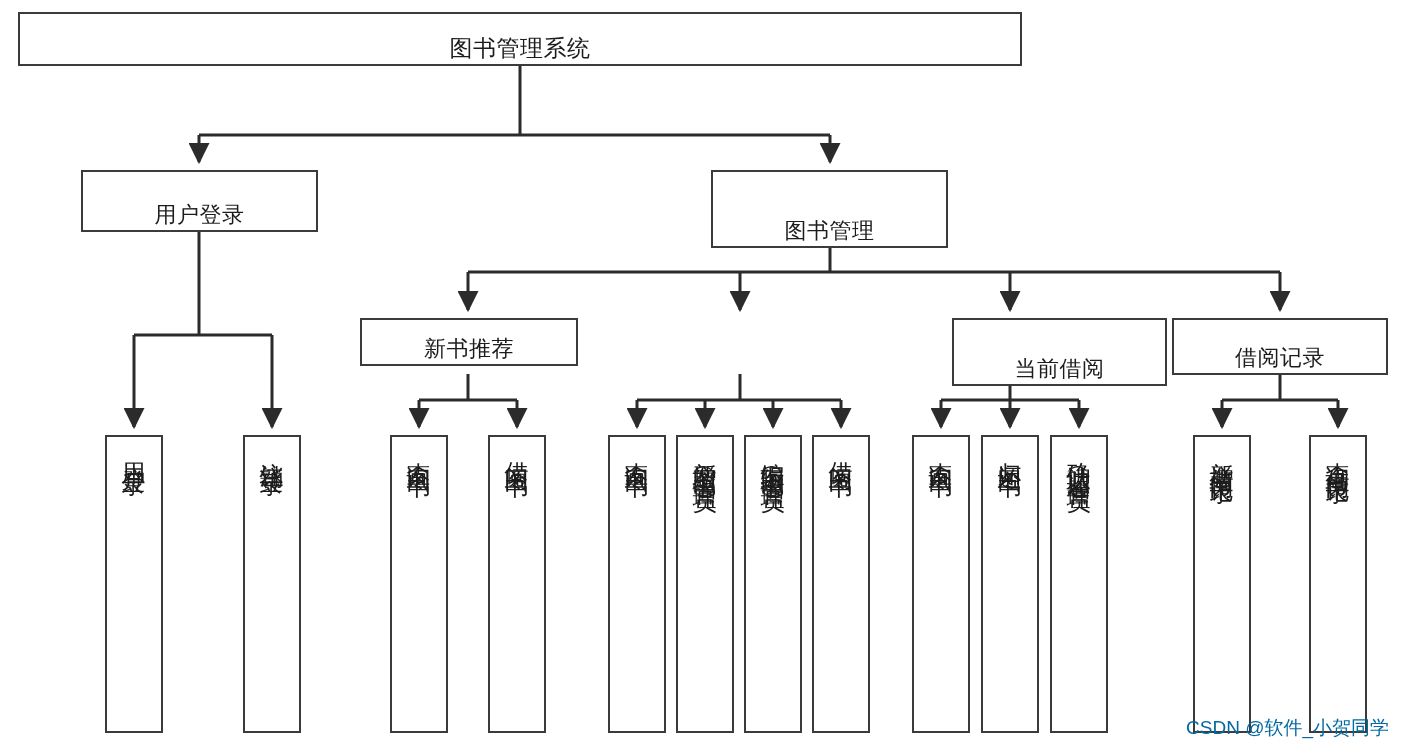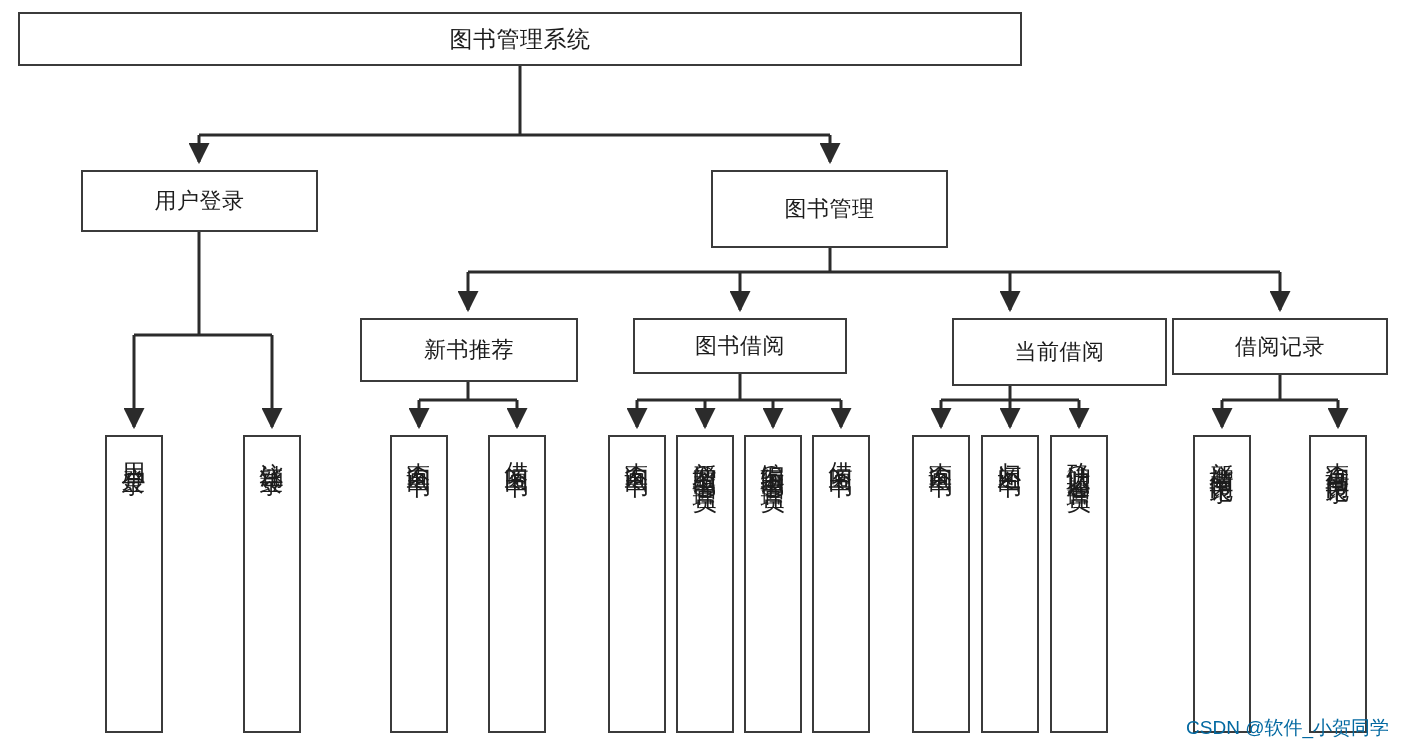--- a/index.html
+++ b/index.html
@@ -23,21 +23,21 @@
     top: 0;
     width: 1405px;
     height: 747px;
   }
   .node-box {
     position: absolute;
     box-sizing: border-box;
     border: 2px solid #3b3b3b;
     background: #ffffff;
     display: flex;
-    align-items: center;
+    align-items: flex-end;
     justify-content: center;
     color: #1c1c1c;
   }
   .node-box .node-label {
     display: block;
     text-align: center;
     letter-spacing: 0.5px;
   }
   .node-root .node-label { font-size: 23px; }
   .node-l2 .node-label { font-size: 22px; }
@@ -124,25 +124,22 @@
     <span class="node-label">图书管理系统</span>
   </div>
 
   <div class="node-box node-l2" style="left:81px; top:170px; width:237px; height:62px;">
     <span class="node-label">用户登录</span>
   </div>
   <div class="node-box node-l2" style="left:711px; top:170px; width:237px; height:78px;">
     <span class="node-label">图书管理</span>
   </div>
 
-  <div class="node-box node-l3" style="left:360px; top:318px; width:218px; height:64px;">
+  <div class="node-box node-l3" style="left:360px; top:318px; width:218px; height:48px;">
     <span class="node-label">新书推荐</span>
-  </div>
-  <div class="node-box node-l3" style="left:633px; top:318px; width:214px; height:56px;">
-    <span class="node-label">图书借阅</span>
   </div>
   <div class="node-box node-l3" style="left:952px; top:318px; width:215px; height:68px;">
     <span class="node-label">当前借阅</span>
   </div>
   <div class="node-box node-l3" style="left:1172px; top:318px; width:216px; height:57px;">
     <span class="node-label">借阅记录</span>
   </div>
 
   <div class="node-box node-leaf" style="left:105px; top:435px; width:58px; height:298px;">
     <span class="node-label">用户登录</span>

